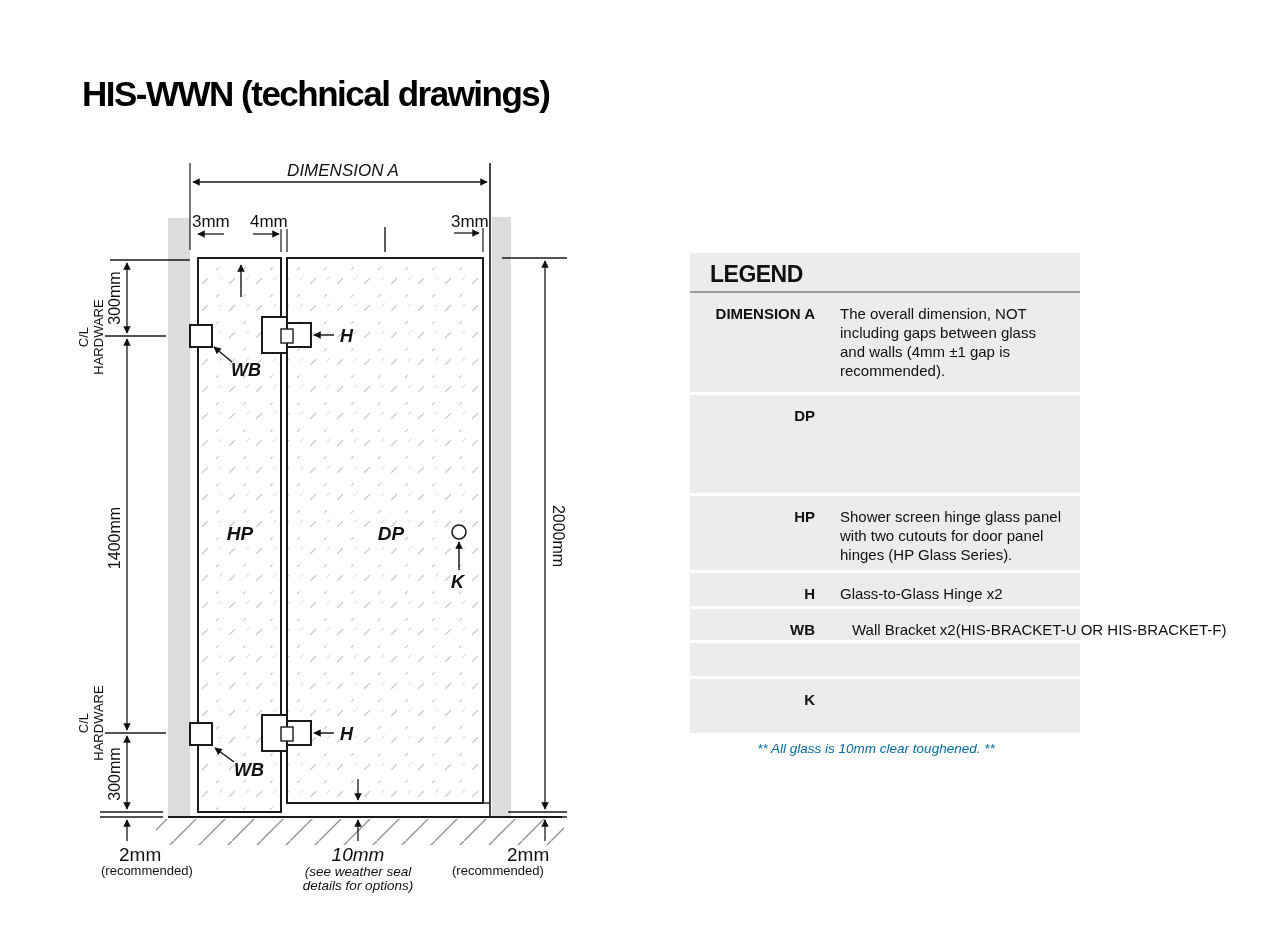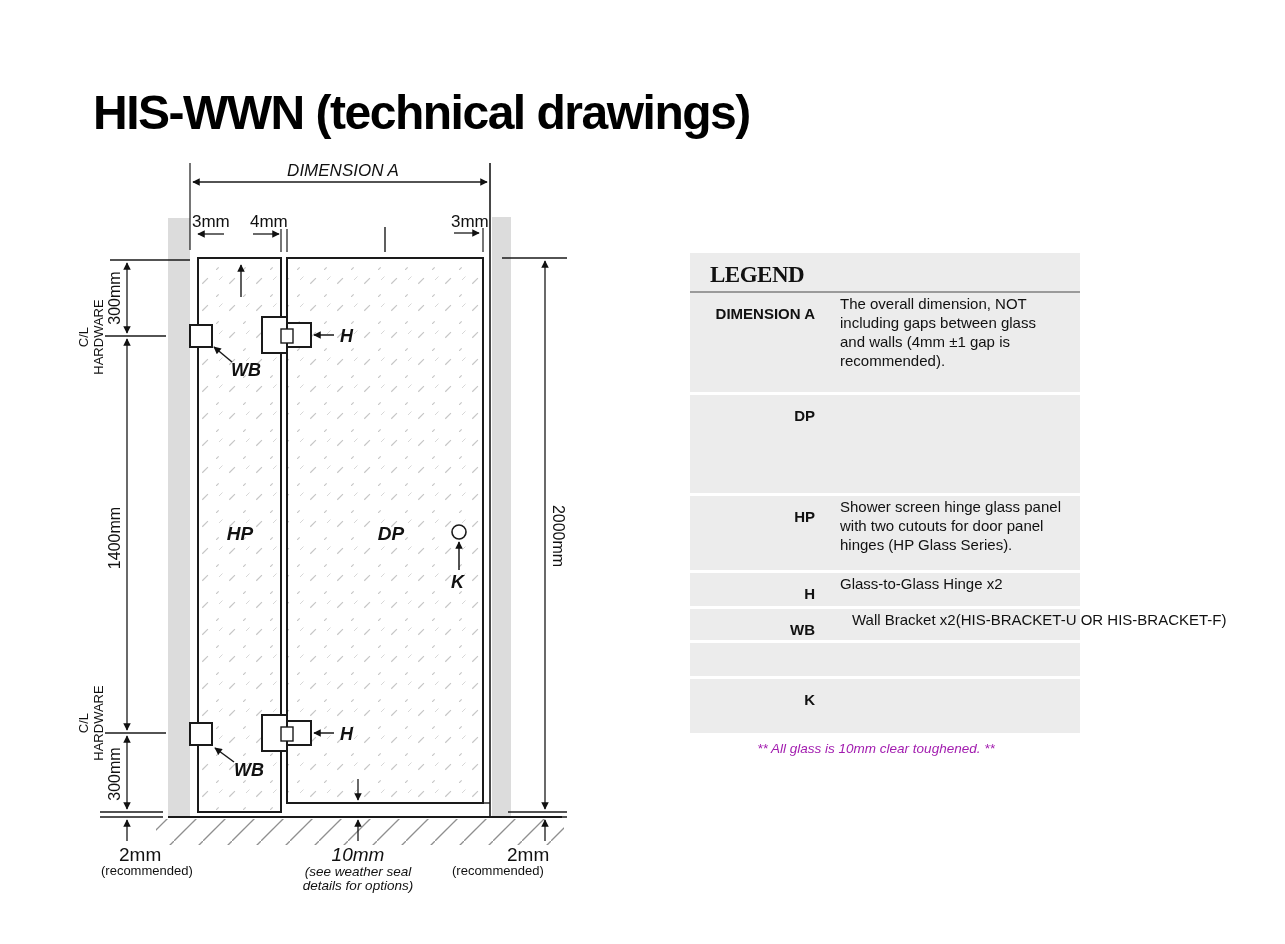--- a/index.html
+++ b/index.html
@@ -1,48 +1,47 @@
 <!DOCTYPE html>
 <html><head>
 <meta charset="utf-8">
 <style>
   html,body { margin:0; padding:0; background:#ffffff; }
   #page {
     position:relative; width:1285px; height:944px; background:#fff; overflow:hidden;
     font-family:"Liberation Sans", sans-serif; color:#111;
   }
   #page-title {
-    position:absolute; left:78px; top:70px; margin:15px;
-    font-size:48px; font-weight:bold; letter-spacing:-1.5px; color:#000;
+    position:absolute; left:78px; top:70px; margin:4px;
+    font-size:35px; font-weight:bold; letter-spacing:-1.5px; color:#000;
   }
   #drawing-svg { position:absolute; left:0; top:0; }
   
   .legend {
     position:absolute; left:690px; top:253px; width:390px;
     background:#ececec; font-size:15px; line-height:19px;
   }
   .legend-header {
     padding:12px 0 7px 20px; font-size:23px; font-weight:bold; letter-spacing:-0.5px;
     border-bottom:2px solid #9a9a9a;
-    font-family:Liberation Serif, serif;
   }
   .legend-row { display:flex; border-bottom:3px solid #ffffff; box-sizing:border-box; }
   .legend-row .term {
     flex:none; width:125px; text-align:right; font-weight:bold; padding-top:11px;
   }
   .legend-row .desc {
-    margin-left:25px; padding-top:1px; white-space:pre-line; width:238px;
+    margin-left:25px; padding-top:11px; white-space:pre-line; width:238px;
   }
   .legend-row .desc.nowrap { white-space:nowrap; width:auto; overflow:visible;margin-left:37px; }
   .r1 { height:102px; } .r2 { height:101px; } .r3 { height:77px; }
   .r4 { height:36px; } .r5 { height:34px; } .r6 { height:36px; }
   .r7 { height:54px; border-bottom:none; }
   .legend-footnote {
     position:absolute; left:690px; top:741px; width:372px; text-align:center;
-    font-size:13.5px; font-style:italic; color:#a21caf;
+    font-size:13.5px; font-style:italic; color:#0369a1;
   }
   
   text { font-family:"Liberation Sans", sans-serif; fill:#111; }
   .dim  { font-size:17px; }
   .dimI { font-size:17px; font-style:italic; }
   .rot  { font-size:16px; }
   .rotS { font-size:13px; }
   .part { font-size:18px; font-weight:bold; font-style:italic; }
   .panelLbl { font-size:19px; font-weight:bold; font-style:italic; }
   .big  { font-size:19px; }

